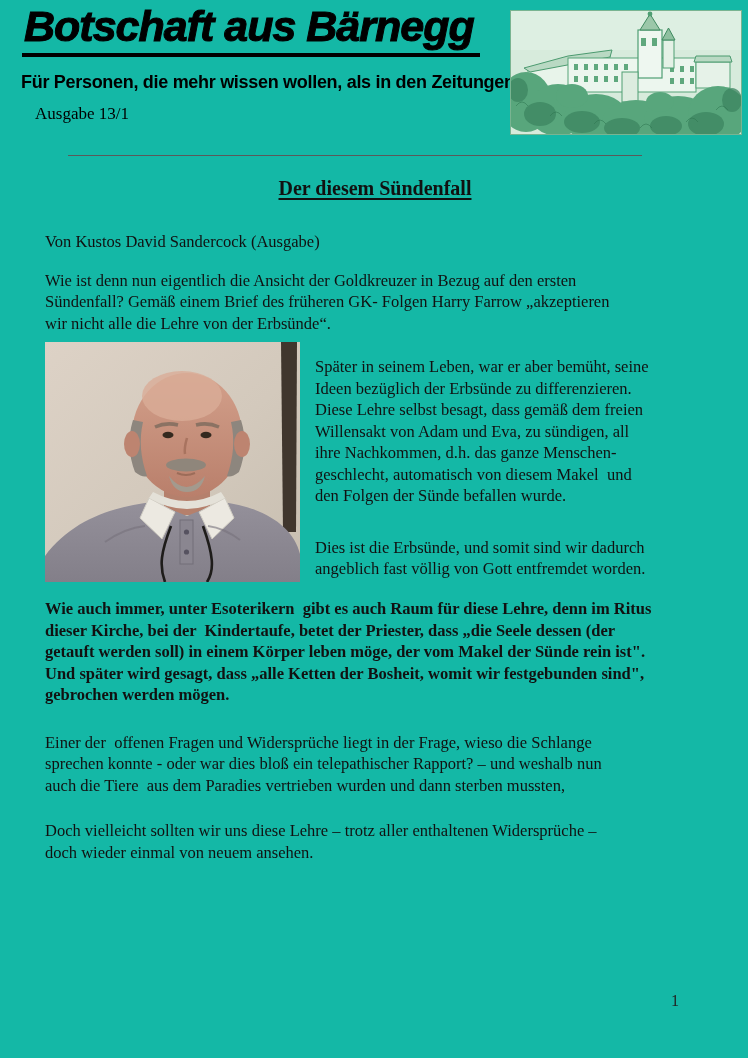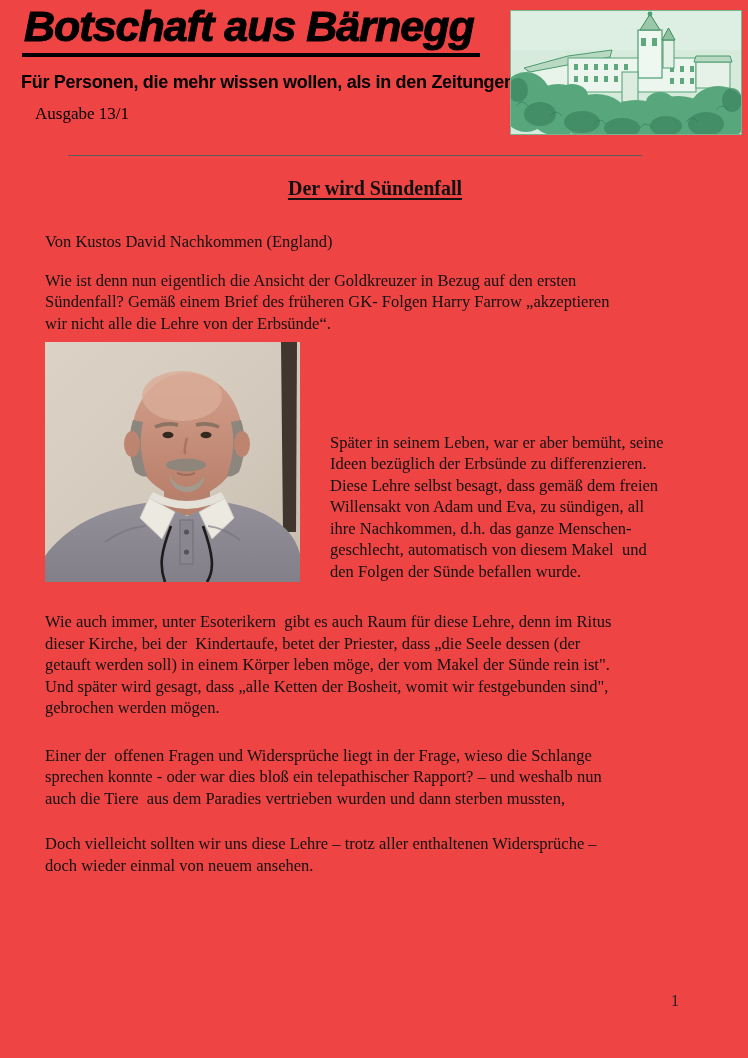--- a/index.html
+++ b/index.html
@@ -1,19 +1,19 @@
 <!DOCTYPE html>
 <html><head>
 <meta charset="utf-8">
 <style>
   html,body{margin:0;padding:0;background:#ffffff;}
   #page{
     position:relative;
     width:748px;height:1058px;
-    background:#ef4444;
+    background:#14b8a6;
     overflow:hidden;
     font-family:"Liberation Serif", serif;
     color:#111;
   }
   
   #masthead{position:absolute;left:0;top:0;width:748px;height:160px;}
   .title{
     position:absolute;left:22px;top:2px;
     font-family:"Liberation Sans", sans-serif;
     font-weight:bold;font-style:italic;
@@ -51,27 +51,27 @@
     font-weight:bold;font-size:20px;line-height:25px;
     text-decoration:underline;
     text-underline-offset:3px;
     margin:0 0 30px 0;
   }
   .byline{margin:0 0 17px 0;white-space:pre-wrap;}
   .para{margin:0;white-space:pre-wrap;}
   .para+.para{margin-top:24px;}
   #lead-1{margin-top:0;}
   #media-row{
-    display:flex;align-items:flex-end;
-    margin-top:8px;height:240px;gap:15px;
+    display:flex;align-items:center;
+    margin-top:8px;height:240px;
   }
   .portrait{width:255px;height:240px;flex:0 0 255px;display:block;}
   #side-col{margin-left:15px;padding-top:12px;}
   #side-col .para+.para{margin-top:30px;}
-  #body-after{margin-top:29px;}
+  #body-after{margin-top:16px;font-weight:bold;}
   #para-doch{margin-top:24px;}
   #para-einer{margin-top:26px;}
   .page-number{
     position:absolute;left:660px;top:992px;width:30px;
     text-align:center;font-size:16px;color:#222;
   }
 </style>
 </head>
 <body>
 
@@ -153,22 +153,22 @@
         <path d="M176,112 q6,-8 12,0"></path>
           <path d="M206,100 q6,-8 12,0"></path>
       </g>
       <rect x="0" y="0" width="232" height="125" fill="none" stroke="#79b491" stroke-width="2"></rect>
     </svg>
   </div>
 
   <div class="divider"></div>
 
   <div id="article">
-    <h1 class="heading">Der wird Sündenfall</h1>
-    <div class="byline">Von Kustos David Nachkommen (England)</div>
+    <h1 class="heading">Der diesem Sündenfall</h1>
+    <div class="byline">Von Kustos David Sandercock (Ausgabe)</div>
 
     <p class="para" id="lead-1">Wie ist denn nun eigentlich die Ansicht der Goldkreuzer in Bezug auf den ersten
 Sündenfall? Gemäß einem Brief des früheren GK- Folgen Harry Farrow „akzeptieren
 wir nicht alle die Lehre von der Erbsünde“.</p>
 
     <div id="media-row">
       <svg class="portrait" viewBox="0 0 255 240" xmlns="http://www.w3.org/2000/svg">
         <defs>
           <linearGradient id="wall" x1="0" y1="0" x2="1" y2="1">
             <stop offset="0" stop-color="#ddd2c6"></stop>
@@ -230,20 +230,22 @@
       </svg>
 
       <div id="side-col">
         <p class="para">Später in seinem Leben, war er aber bemüht, seine
 Ideen bezüglich der Erbsünde zu differenzieren.
 Diese Lehre selbst besagt, dass gemäß dem freien
 Willensakt von Adam und Eva, zu sündigen, all
 ihre Nachkommen, d.h. das ganze Menschen-
 geschlecht, automatisch von diesem Makel  und
 den Folgen der Sünde befallen wurde.</p>
+        <p class="para">Dies ist die Erbsünde, und somit sind wir dadurch
+angeblich fast völlig von Gott entfremdet worden.</p>
       </div>
     </div>
 
     <p class="para" id="body-after">Wie auch immer, unter Esoterikern  gibt es auch Raum für diese Lehre, denn im Ritus
 dieser Kirche, bei der  Kindertaufe, betet der Priester, dass „die Seele dessen (der
 getauft werden soll) in einem Körper leben möge, der vom Makel der Sünde rein ist".
 Und später wird gesagt, dass „alle Ketten der Bosheit, womit wir festgebunden sind",
 gebrochen werden mögen.</p>
     <p class="para" id="para-einer">Einer der  offenen Fragen und Widersprüche liegt in der Frage, wieso die Schlange
 sprechen konnte - oder war dies bloß ein telepathischer Rapport? – und weshalb nun

